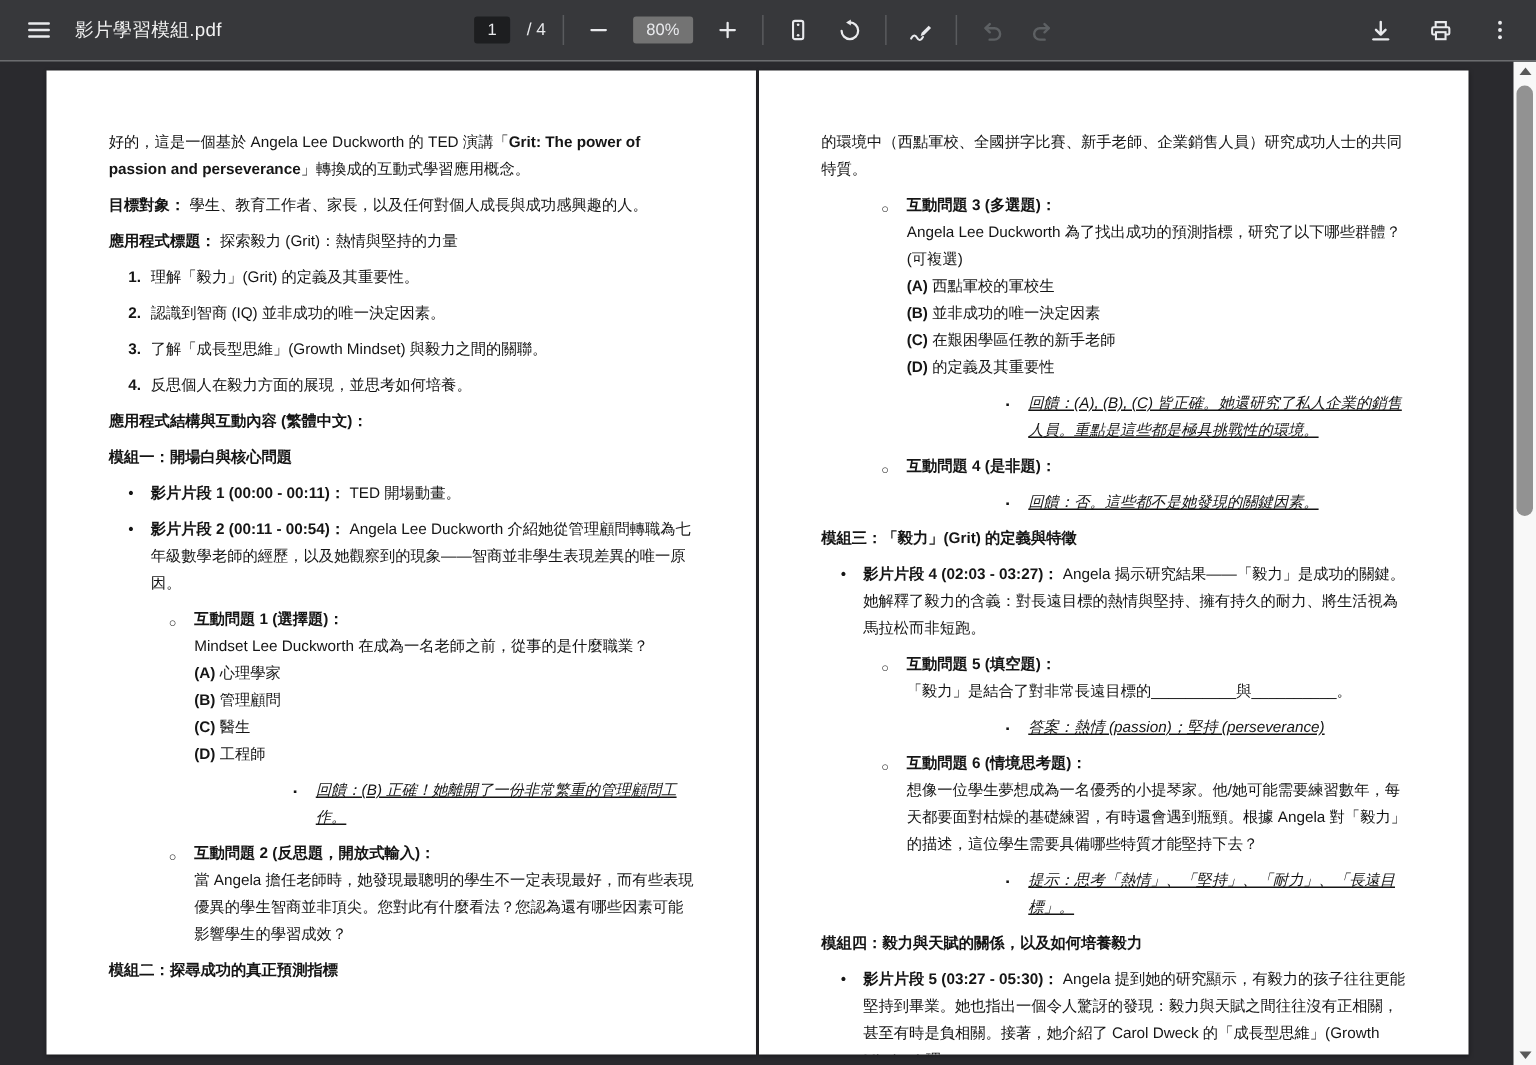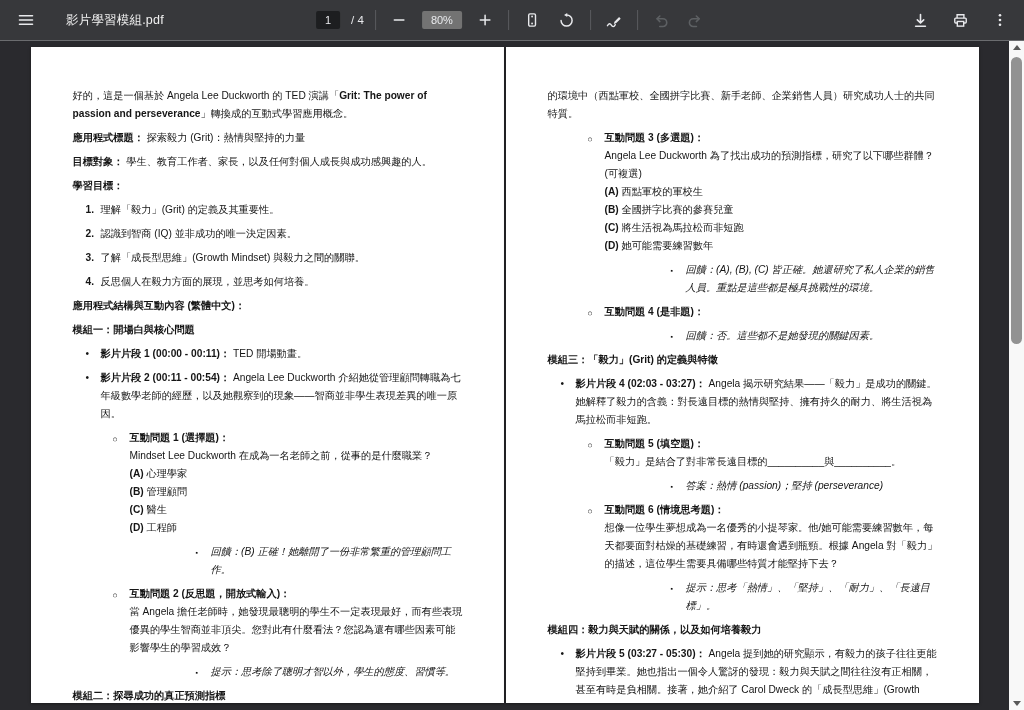--- a/index.html
+++ b/index.html
@@ -7,21 +7,21 @@
     width:1024px;height:710px;overflow:hidden;position:relative;
     background:#2a2a2e;font-family:"Liberation Sans",sans-serif;
     -webkit-font-smoothing:antialiased;
   }
   
   .toolbar{
     position:absolute;top:0;left:0;right:0;height:40px;
     background:#37383b;border-bottom:1px solid #6b6c6f;
     display:flex;align-items:center;color:#e9eaed;z-index:10;
   }
-  .tb-left{display:flex;align-items:center;gap:28px;padding-left:14px;min-width:320px;}
+  .tb-left{display:flex;align-items:center;gap:12px;padding-left:14px;min-width:320px;}
   .doc-title{font-size:12.5px;font-weight:500;color:#f1f1f1;letter-spacing:.2px;}
   .tb-center{position:absolute;left:50%;transform:translateX(-50%);display:flex;align-items:center;gap:11px;}
   .tb-right{margin-left:auto;display:flex;align-items:center;gap:16px;padding-right:12px;}
   .icon-btn{
     background:none;border:none;padding:0;width:24px;height:24px;
     display:flex;align-items:center;justify-content:center;cursor:pointer;border-radius:12px;
   }
   .icon-btn svg{display:block;}
   .sep{width:1px;height:20px;background:#5a5b5e;}
   .page-box{
@@ -46,21 +46,21 @@
   
   .blk{position:relative;margin:0;}
   .blk + .blk{margin-top:6px;}
   .b2 + .b2t{margin-top:0;}
   .b2t + .b2t{margin-top:0;}
   .marker{position:absolute;}
   .num{padding-left:28px;}  .num .marker{left:13px;font-weight:bold;}
   .b1{padding-left:28px;}   .b1 .marker{left:13px;}
   .b2{padding-left:57px;}   .b2 .marker{left:40px;font-size:8.5px;top:1px;}
   .b2t{padding-left:57px;}
-  .b3{padding-left:138px;font-style:italic;}
+  .b3{padding-left:138px;font-style:italic;text-decoration:underline;}
   .b3 .marker{left:123px;font-style:normal;font-size:7px;top:1px;}
   .bold{font-weight:bold;}
   .ital{font-style:italic;}
   
   .scrollbar{position:absolute;top:41px;right:0;width:15px;bottom:0;background:#f8f8f8;}
   .sb-btn{position:absolute;left:0;width:15px;height:13px;display:flex;align-items:center;justify-content:center;cursor:pointer;}
   .sb-up{top:0;}
   .sb-down{bottom:0;}
   .tri-up{width:0;height:0;border-left:4px solid transparent;border-right:4px solid transparent;border-bottom:5px solid #595959;}
   .tri-down{width:0;height:0;border-left:4px solid transparent;border-right:4px solid transparent;border-top:5px solid #595959;}
@@ -174,53 +174,51 @@
       </span>
     </button>
   </div>
 </div>
 
 <div class="viewer">
   <div class="pages">
     <div class="page">
       <div class="page-content" id="page-1">
           <div class="blk p"><span>好的，這是一個基於 Angela Lee Duckworth 的 TED 演講「</span><span class="bold">Grit: The power of passion and perseverance</span><span>」轉換成的互動式學習應用概念。</span></div>
+          <div class="blk p"><span class="bold">目標對象：</span><span> 學生、教育工作者、家長，以及任何對個人成長與成功感興趣的人。</span></div>
           <div class="blk p"><span class="bold">應用程式標題：</span><span> 探索毅力 (Grit)：熱情與堅持的力量</span></div>
-          <div class="blk p"><span class="bold">目標對象：</span><span> 學生、教育工作者、家長，以及任何對個人成長與成功感興趣的人。</span></div>
-          <div class="blk p"><span class="bold">學習目標：</span></div>
           <div class="blk num"><span class="marker">1.</span><span>理解「毅力」(Grit) 的定義及其重要性。</span></div>
           <div class="blk num"><span class="marker">2.</span><span>認識到智商 (IQ) 並非成功的唯一決定因素。</span></div>
           <div class="blk num"><span class="marker">3.</span><span>了解「成長型思維」(Growth Mindset) 與毅力之間的關聯。</span></div>
           <div class="blk num"><span class="marker">4.</span><span>反思個人在毅力方面的展現，並思考如何培養。</span></div>
           <div class="blk p"><span class="bold">應用程式結構與互動內容 (繁體中文)：</span></div>
           <div class="blk p"><span class="bold">模組一：開場白與核心問題</span></div>
           <div class="blk b1"><span class="marker">•</span><span class="bold">影片片段 1 (00:00 - 00:11)：</span><span> TED 開場動畫。</span></div>
           <div class="blk b1"><span class="marker">•</span><span class="bold">影片片段 2 (00:11 - 00:54)：</span><span> Angela Lee Duckworth 介紹她從管理顧問轉職為七年級數學老師的經歷，以及她觀察到的現象——智商並非學生表現差異的唯一原因。</span></div>
           <div class="blk b2"><span class="marker">○</span><span class="bold">互動問題 1 (選擇題)：</span></div>
           <div class="blk b2t"><span>Mindset Lee Duckworth 在成為一名老師之前，從事的是什麼職業？</span></div>
           <div class="blk b2t"><span class="bold">(A)</span><span> 心理學家</span></div>
           <div class="blk b2t"><span class="bold">(B)</span><span> 管理顧問</span></div>
           <div class="blk b2t"><span class="bold">(C)</span><span> 醫生</span></div>
           <div class="blk b2t"><span class="bold">(D)</span><span> 工程師</span></div>
           <div class="blk b3"><span class="marker">▪</span><span class="ital">回饋：(B) 正確！她離開了一份非常繁重的管理顧問工作。</span></div>
           <div class="blk b2"><span class="marker">○</span><span class="bold">互動問題 2 (反思題，開放式輸入)：</span></div>
           <div class="blk b2t"><span>當 Angela 擔任老師時，她發現最聰明的學生不一定表現最好，而有些表現優異的學生智商並非頂尖。您對此有什麼看法？您認為還有哪些因素可能影響學生的學習成效？</span></div>
-          <div class="blk b3"><span class="marker">▪</span><span class="ital">提示：思考除了聰明才智以外，學生的態度、習慣等。</span></div>
           <div class="blk p"><span class="bold">模組二：探尋成功的真正預測指標</span></div>
         </div>
     </div>
     <div class="page">
       <div class="page-content" id="page-2">
           <div class="blk p"><span>的環境中（西點軍校、全國拼字比賽、新手老師、企業銷售人員）研究成功人士的共同特質。</span></div>
           <div class="blk b2"><span class="marker">○</span><span class="bold">互動問題 3 (多選題)：</span></div>
           <div class="blk b2t"><span>Angela Lee Duckworth 為了找出成功的預測指標，研究了以下哪些群體？(可複選)</span></div>
           <div class="blk b2t"><span class="bold">(A)</span><span> 西點軍校的軍校生</span></div>
-          <div class="blk b2t"><span class="bold">(B)</span><span> 全國拼字比賽的參賽兒童</span></div>
-          <div class="blk b2t"><span class="bold">(C)</span><span> 將生活視為馬拉松而非短跑</span></div>
-          <div class="blk b2t"><span class="bold">(D)</span><span> 她可能需要練習數年</span></div>
+          <div class="blk b2t"><span class="bold">(B)</span><span> 並非成功的唯一決定因素</span></div>
+          <div class="blk b2t"><span class="bold">(C)</span><span> 在艱困學區任教的新手老師</span></div>
+          <div class="blk b2t"><span class="bold">(D)</span><span> 的定義及其重要性</span></div>
           <div class="blk b3"><span class="marker">▪</span><span class="ital">回饋：(A), (B), (C) 皆正確。她還研究了私人企業的銷售人員。重點是這些都是極具挑戰性的環境。</span></div>
           <div class="blk b2"><span class="marker">○</span><span class="bold">互動問題 4 (是非題)：</span></div>
           <div class="blk b3"><span class="marker">▪</span><span class="ital">回饋：否。這些都不是她發現的關鍵因素。</span></div>
           <div class="blk p"><span class="bold">模組三：「毅力」(Grit) 的定義與特徵</span></div>
           <div class="blk b1"><span class="marker">•</span><span class="bold">影片片段 4 (02:03 - 03:27)：</span><span> Angela 揭示研究結果——「毅力」是成功的關鍵。她解釋了毅力的含義：對長遠目標的熱情與堅持、擁有持久的耐力、將生活視為馬拉松而非短跑。</span></div>
           <div class="blk b2"><span class="marker">○</span><span class="bold">互動問題 5 (填空題)：</span></div>
           <div class="blk b2t"><span>「毅力」是結合了對非常長遠目標的__________與__________。</span></div>
           <div class="blk b3"><span class="marker">▪</span><span class="ital">答案：熱情 (passion)；堅持 (perseverance)</span></div>
           <div class="blk b2"><span class="marker">○</span><span class="bold">互動問題 6 (情境思考題)：</span></div>
           <div class="blk b2t"><span>想像一位學生夢想成為一名優秀的小提琴家。他/她可能需要練習數年，每天都要面對枯燥的基礎練習，有時還會遇到瓶頸。根據 Angela 對「毅力」的描述，這位學生需要具備哪些特質才能堅持下去？</span></div>

